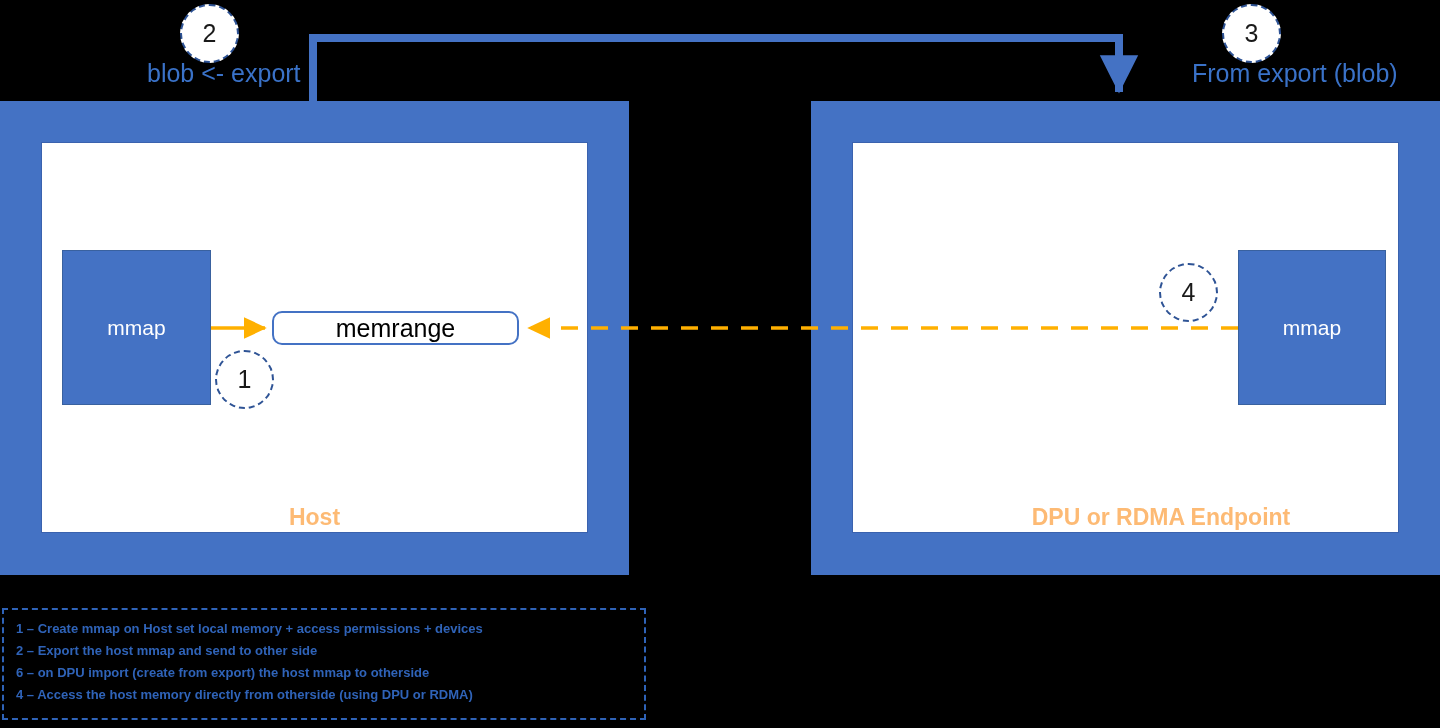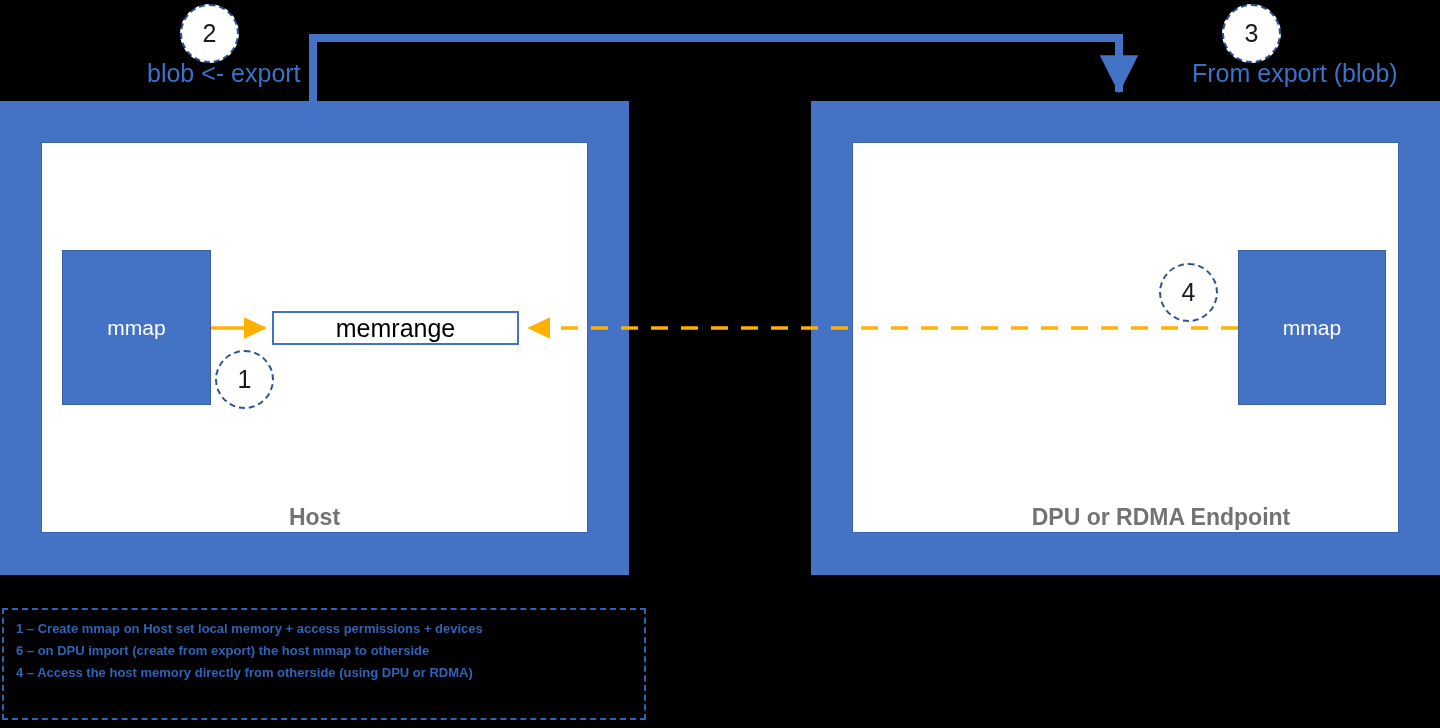--- a/index.html
+++ b/index.html
@@ -30,21 +30,21 @@
   }
   .panel-inner {
     position: absolute;
     background: #FFFFFF;
     box-sizing: border-box;
     border: 1px solid #3A62AE;
   }
   .panel-caption {
     position: absolute;
     text-align: center;
-    color: #737373;
+    color: #fdba74;
     font-weight: bold;
     font-size: 23px;
     line-height: 28px;
     white-space: nowrap;
   }
 
   
   .mmap-box {
     position: absolute;
     background: #4472C4;
@@ -122,21 +122,21 @@
 
 <div id="stage">
 
   <div class="panel-frame" style="left:0px; top:101px; width:629px; height:474px;"></div>
   <div class="panel-inner" style="left:41px; top:142px; width:547px; height:391px;"></div>
 
   <div class="mmap-box" style="left:62px; top:250px; width:149px; height:155px;">
     <span>mmap</span>
   </div>
 
-  <div class="memrange-box" style="left:272px; top:311px; width:247px; height:34px;">
+  <div class="memrange-box" style="left:272px; top:311px; width:247px; height:34px;border-radius:10px;">
     <span>memrange</span>
   </div>
 
   <div class="callout" style="left:215px; top:350px; width:59px; height:59px;">
     <span>1</span>
   </div>
 
   <div class="panel-caption" style="left:41px; top:503px; width:547px;">
     <span>Host</span>
   </div>
@@ -187,17 +187,18 @@
 
     <line x1="211" y1="328" x2="265" y2="328" stroke="#FFB000" stroke-width="3.5" marker-end="url(#arrow-orange-right)"></line>
 
     <line x1="1238" y1="328" x2="529" y2="328" stroke="#FFB000" stroke-width="3.5" stroke-dasharray="17 13" marker-end="url(#arrow-orange-left)"></line>
 
     <path d="M313,101 L313,38 L1119,38 L1119,92" fill="none" stroke="#4472C4" stroke-width="8" marker-end="url(#arrow-blue-down)"></path>
   </svg>
 
   <div class="legend-box" style="left:2px; top:608px; width:644px; height:112px;">
     <div class="legend-line">1 – Create mmap on Host set local memory + access permissions + devices</div>
+    <div class="legend-line">2 – Export the host mmap and send to other side</div>
     <div class="legend-line">6 – on DPU import (create from export) the host mmap to otherside</div>
     <div class="legend-line">4 – Access the host memory directly from otherside (using DPU or RDMA)</div>
   </div>
 
 </div>
 
 </body></html>

